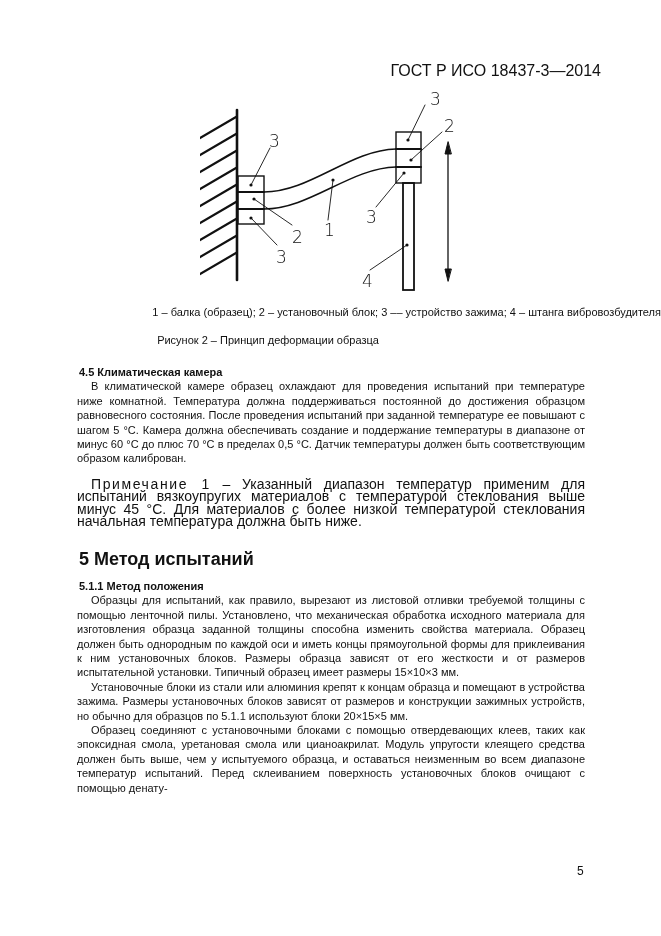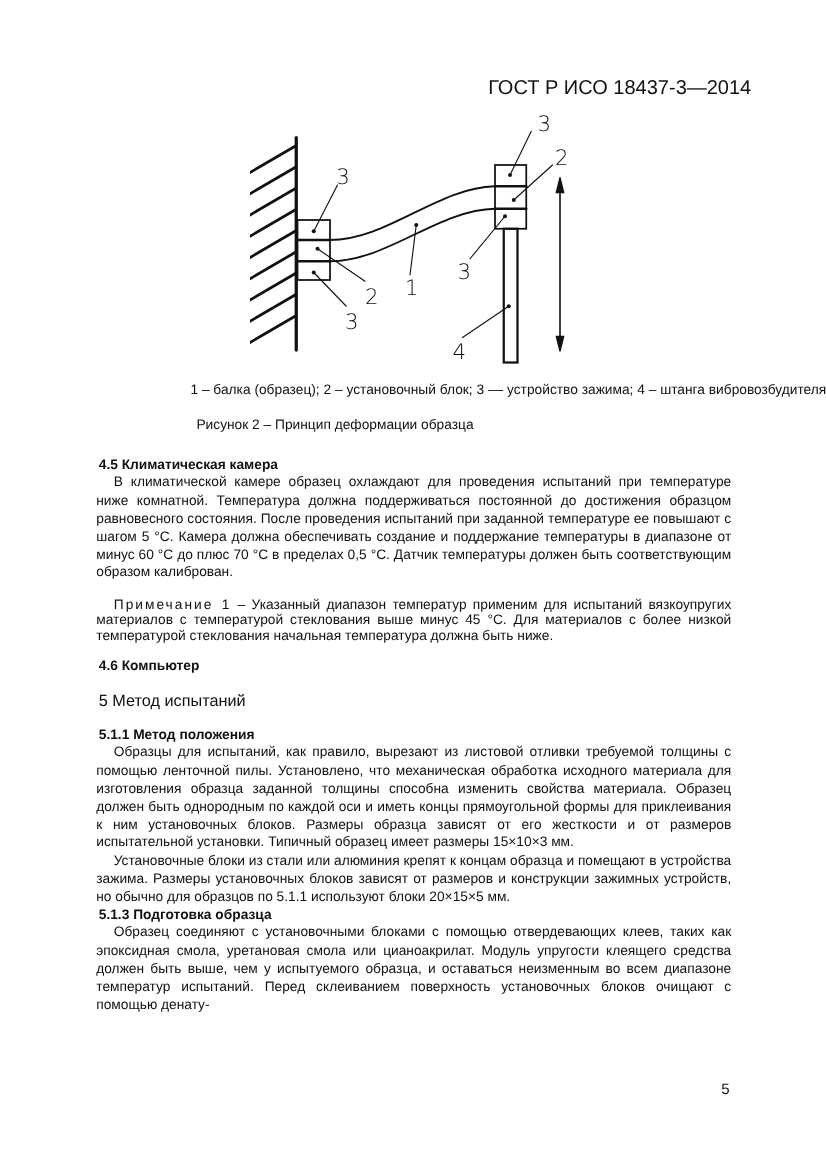--- a/index.html
+++ b/index.html
@@ -5,25 +5,25 @@
   html, body { margin: 0; padding: 0; background: #ffffff; }
   body { width: 661px; height: 936px; position: relative; overflow: hidden;
          font-family: "Liberation Sans", sans-serif; color: #111; }
   .header { position: absolute; top: 62px; right: 60px; font-weight: normal; font-size: 16px; }
   .figure { position: absolute; left: 200px; top: 80px; width: 300px; height: 220px; }
   .legend { position: absolute; top: 306px; left: 0; width: 661px; text-align: right; font-size: 11px; }
   .caption { position: absolute; top: 334px; left: 0; width: 536px; text-align: center; font-size: 11px; }
   .content { position: absolute; top: 353px; left: 77px; width: 508px; font-size: 11px; line-height: 14.4px; margin-top: 12px; }
   .h3 { font-weight: bold; font-size: 11px; margin: 0; padding-left: 2px; }
   .p { margin: 0; text-indent: 14px; text-align: justify; }
-  .note { font-size: 11px; line-height: 12.4px; margin: 0; text-indent: 14px; text-align: justify; }
+  .note { font-size: 14px; line-height: 12.4px; margin: 0; text-indent: 14px; text-align: justify; }
   .note .nl { letter-spacing: 1.6px; }
   .gap-note-top { height: 12px; }
   .gap-sec { height: 11px; }
-  .h2 { font-weight: normal; font-size: 13px; margin: 0; padding-left: 2px; }
+  .h2 { font-weight: bold; font-size: 18px; margin: 0; padding-left: 2px; }
   .gap-h2-before { height: 14px; }
   .gap-h2-after { height: 12px; }
   .pagenum { position: absolute; top: 864px; left: 577px; font-size: 12px; }
 </style>
 </head>
 <body>
 
 <div class="header">ГОСТ Р ИСО 18437-3—2014</div>
 
 <div class="figure">
@@ -98,24 +98,22 @@
 
 <div class="legend">1 – балка (образец); 2 – установочный блок; 3 –– устройство зажима; 4 – штанга вибровозбудителя</div>
 <div class="caption">Рисунок 2 – Принцип деформации образца</div>
 
 <div class="content">
   <p class="h3">4.5 Климатическая камера</p>
   <p class="p">В климатической камере образец охлаждают для проведения испытаний при температуре ниже комнатной. Температура должна поддерживаться постоянной до достижения образцом равновесного состояния. После проведения испытаний при заданной температуре ее повышают с шагом 5 °С. Камера должна обеспечивать создание и поддержание температуры в диапазоне от минус 60 °С до плюс 70 °С в пределах 0,5 °С. Датчик температуры должен быть соответствующим образом калиброван.</p>
   <div class="gap-note-top"></div>
   <p class="note"><span class="nl">Примечание 1</span><span> – Указанный диапазон температур применим для испытаний вязкоупругих материалов с температурой стеклования выше минус 45 °С. Для материалов с более низкой температурой стеклования начальная температура должна быть ниже.</span></p>
   <div class="gap-sec"></div>
-  <p class="h3">4.6 Компьютер</p>
   <div class="gap-h2-before"></div>
   <p class="h2">5 Метод испытаний</p>
   <div class="gap-h2-after"></div>
   <p class="h3">5.1.1 Метод положения</p>
   <p class="p">Образцы для испытаний, как правило, вырезают из листовой отливки требуемой толщины с помощью ленточной пилы. Установлено, что механическая обработка исходного материала для изготовления образца заданной толщины способна изменить свойства материала. Образец должен быть однородным по каждой оси и иметь концы прямоугольной формы для приклеивания к ним установочных блоков. Размеры образца зависят от его жесткости и от размеров испытательной установки. Типичный образец имеет размеры 15×10×3 мм.</p>
   <p class="p">Установочные блоки из стали или алюминия крепят к концам образца и помещают в устройства зажима. Размеры установочных блоков зависят от размеров и конструкции зажимных устройств, но обычно для образцов по 5.1.1 используют блоки 20×15×5 мм.</p>
-  <p class="h3">5.1.3 Подготовка образца</p>
   <p class="p">Образец соединяют с установочными блоками с помощью отвердевающих клеев, таких как эпоксидная смола, уретановая смола или цианоакрилат. Модуль упругости клеящего средства должен быть выше, чем у испытуемого образца, и оставаться неизменным во всем диапазоне температур испытаний. Перед склеиванием поверхность установочных блоков очищают с помощью денату-</p>
 </div>
 
 <div class="pagenum">5</div>
 
 </body></html>

